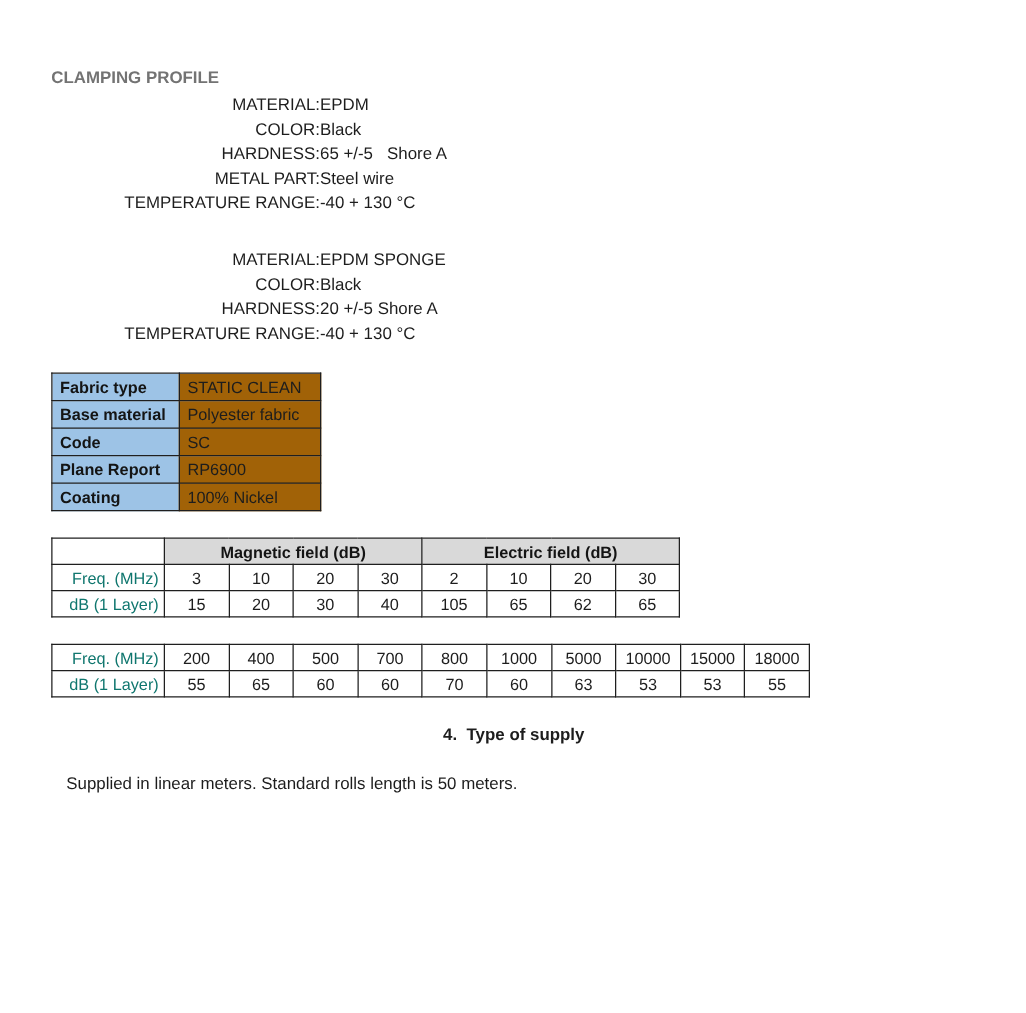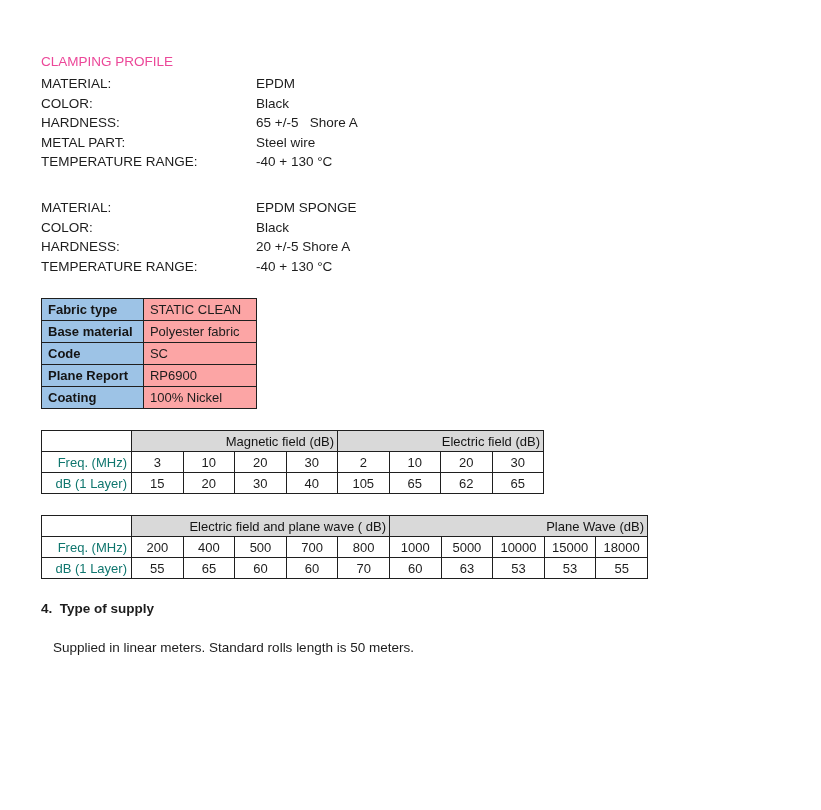--- a/index.html
+++ b/index.html
@@ -11,29 +11,30 @@
     background: #ffffff;
     font-family: "Liberation Sans", sans-serif;
     color: #1d1d1d;
     font-size: 13.5px;
     padding: 54px 40px 0 41px;
     overflow: hidden;
   }
   h3.sec-title {
     margin: 0;
     font-size: 13.5px;
-    font-weight: normal;
-    color: #ec4899;
+    font-weight: bold;
+    color: #737373;
     white-space: pre-wrap;
   }
   .prop-block { margin-bottom: 0; }
   .prop-rows { margin-top: 5px; }
   .prop-row {
     display: flex;
     line-height: 19.6px;
+    text-align: right;
   }
   .prop-label { width: 215px; flex: 0 0 215px; }
   .prop-value { white-space: pre-wrap; }
 
   .hollow-gap { margin-top: 26px; }
 
   .num-heading {
     margin: 33px 0 0 0;
     font-size: 13.5px;
     font-weight: bold;
@@ -55,52 +56,52 @@
     font-size: 13px;
     text-align: left;
     vertical-align: middle;
   }
   table.fabric th {
     background: #9DC3E6;
     font-weight: bold;
     color: #141414;
     width: 101px;
   }
-  table.fabric td { background: #fca5a5; width: 112px; font-weight: normal; }
+  table.fabric td { background: #a16207; width: 112px; font-weight: normal; }
 
   
   table.shield {
     margin-top: 21px;
     border: 1px solid #1f1f1f;
   }
   table.shield td, table.shield th {
     border: 1px solid #1f1f1f;
     height: 21px;
     padding: 0 3px;
     font-size: 13px;
     vertical-align: middle;
   }
   table.shield th.group {
     background: #D9D9D9;
-    font-weight: normal;
-    text-align: right;
+    font-weight: bold;
+    text-align: center;
     color: #141414;
   }
   table.shield td.corner { background: #ffffff; }
   table.shield td.rowlabel {
     color: #0f766e;
     text-align: right;
     padding-right: 4px;
     white-space: nowrap;
   }
   table.shield td.val { text-align: center; color: #1d1d1d; }
   table.t1 { width: 502px; }
   table.t2 { width: 606px; }
 
-  .supply-heading { margin-top: 22px; }
+  .supply-heading { margin-top: 22px; text-align: center; }
   .supply-text {
     margin: 24px 0 0 12px;
     font-size: 13.5px;
     color: #1d1d1d;
   }
 </style>
 </head>
 <body>
 
 <div class="page">
@@ -213,25 +214,20 @@
       </tr>
     </tbody>
   </table>
 
   <table class="shield t2">
     <colgroup>
       <col style="width:90px">
       <col span="10" style="width:51.6px">
     </colgroup>
     <tbody>
-      <tr>
-        <td class="corner"></td>
-        <th class="group" colspan="5">Electric field and plane wave ( dB)</th>
-        <th class="group" colspan="5">Plane Wave (dB)</th>
-      </tr>
       <tr>
         <td class="rowlabel">Freq. (MHz)</td>
         <td class="val">200</td>
         <td class="val">400</td>
         <td class="val">500</td>
         <td class="val">700</td>
         <td class="val">800</td>
         <td class="val">1000</td>
         <td class="val">5000</td>
         <td class="val">10000</td>

